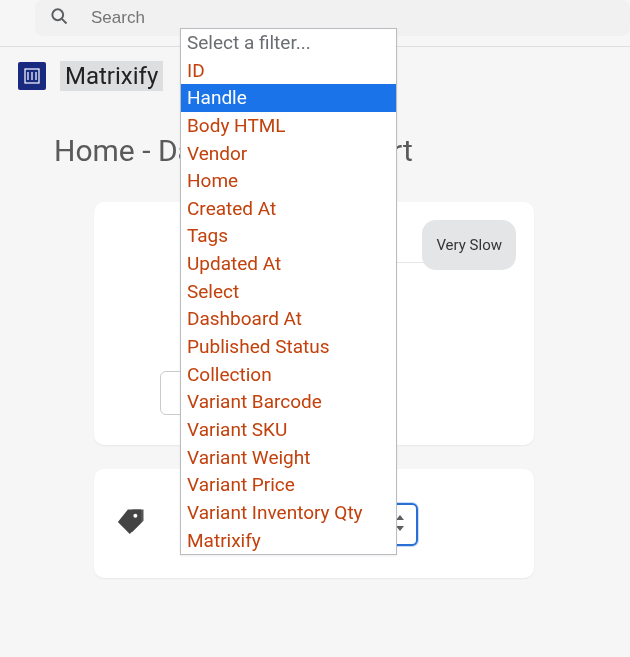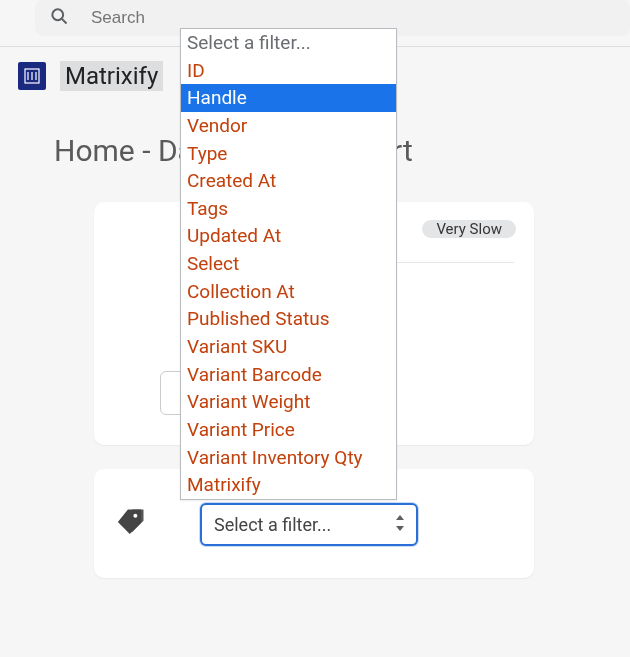--- a/index.html
+++ b/index.html
@@ -63,21 +63,21 @@
       box-shadow: 0 1px 2px rgba(0,0,0,0.06);
       width: 440px;
       padding: 14px 20px 20px 20px;
       margin-bottom: 24px;
       position: relative;
     }
     .badge {
       background: #e4e5e7;
       color: #363636;
       font-size: 15px;
-      padding: 0 14px;
+      padding: 16px 14px;
       border-radius: 14px;
       position: absolute;
       right: 18px;
       top: 18px;
     }
     .inner-divider { border-top: 1px solid #e7e7e8; margin: 46px 0 10px 66px; }
     .section-label {
       font-size: 14px;
       letter-spacing: 1px;
       color: #5a5a5a;
@@ -193,27 +193,29 @@
         </svg>
       </span>
     </div>
   </div>
 </div>
 
 <div class="dropdown" id="filter-dropdown">
     <div class="dropdown-item placeholder">Select a filter...</div>
     <div class="dropdown-item">ID</div>
     <div class="dropdown-item highlight">Handle</div>
+    <div class="dropdown-item">Body HTML</div>
     <div class="dropdown-item">Vendor</div>
-    <div class="dropdown-item">Type</div>
+    <div class="dropdown-item">Home</div>
     <div class="dropdown-item">Created At</div>
     <div class="dropdown-item">Tags</div>
     <div class="dropdown-item">Updated At</div>
     <div class="dropdown-item">Select</div>
-    <div class="dropdown-item">Collection At</div>
+    <div class="dropdown-item">Dashboard At</div>
     <div class="dropdown-item">Published Status</div>
+    <div class="dropdown-item">Collection</div>
+    <div class="dropdown-item">Variant Barcode</div>
     <div class="dropdown-item">Variant SKU</div>
-    <div class="dropdown-item">Variant Barcode</div>
     <div class="dropdown-item">Variant Weight</div>
     <div class="dropdown-item">Variant Price</div>
     <div class="dropdown-item">Variant Inventory Qty</div>
     <div class="dropdown-item">Matrixify</div>
   </div>
 
 </body></html>

